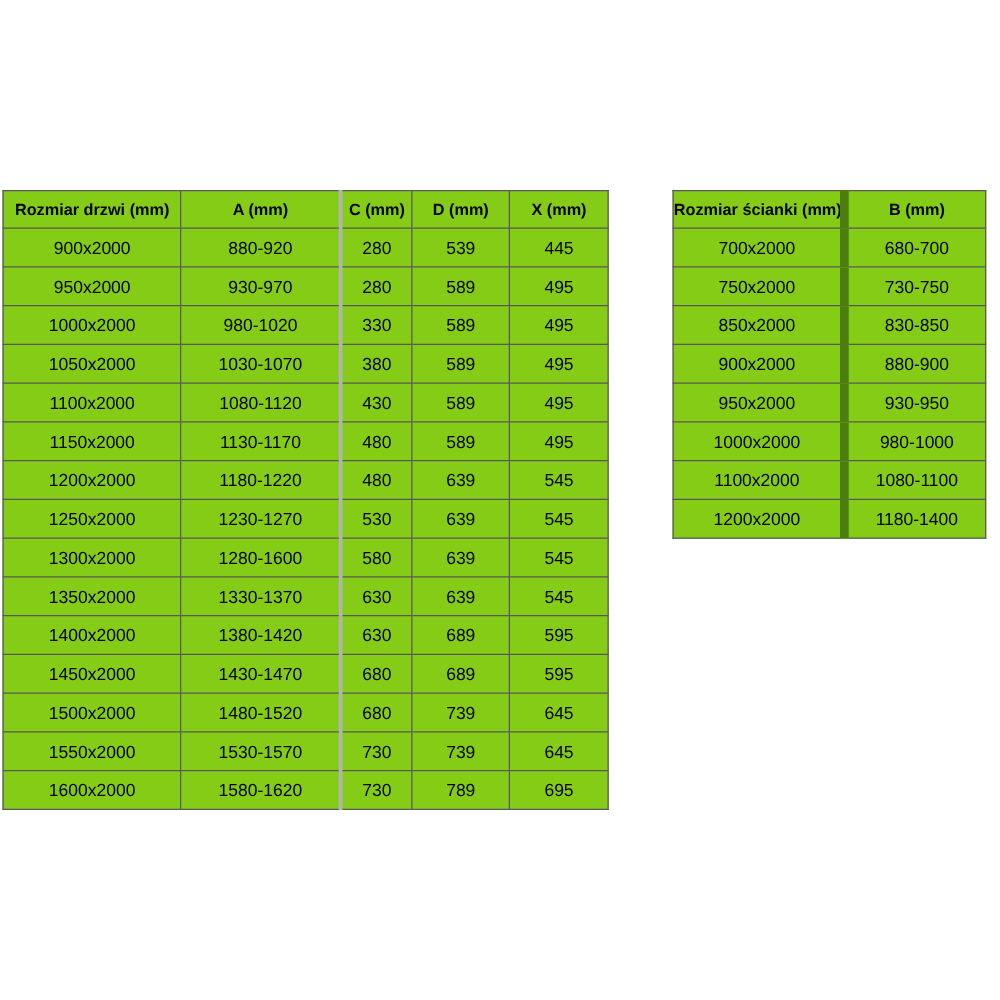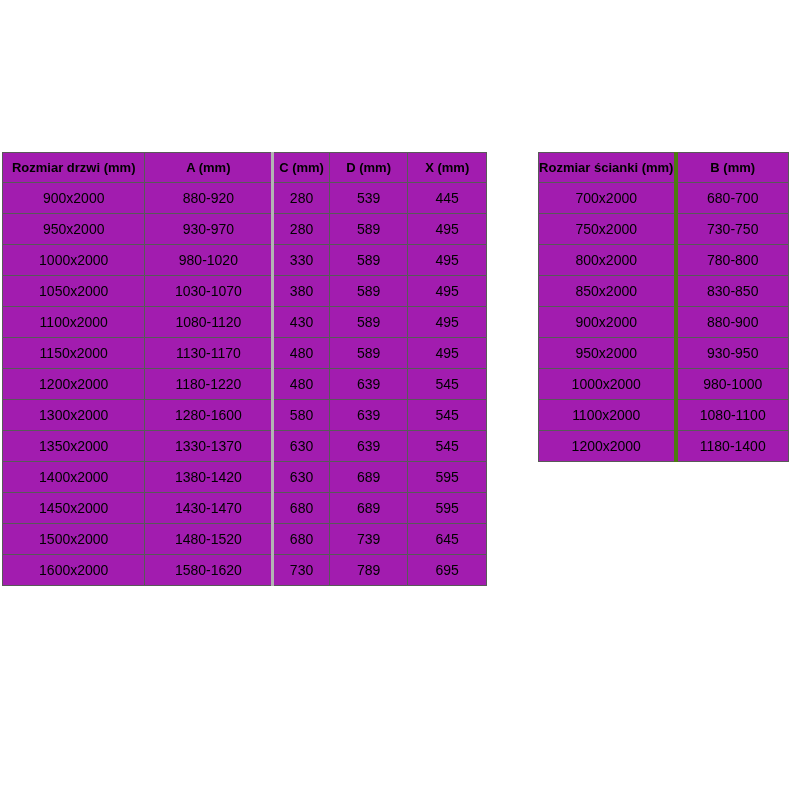--- a/index.html
+++ b/index.html
@@ -8,21 +8,21 @@
     width: 800px; height: 800px;
     position: relative;
     font-family: "Liberation Sans", sans-serif;
     color: #000000;
     overflow: hidden;
   }
   .dims-table {
     position: absolute;
     border-collapse: collapse;
     table-layout: fixed;
-    background: #a21caf;
+    background: #84cc16;
   }
   .dims-table th, .dims-table td {
     border: 1px solid #595959;
     text-align: center;
     vertical-align: middle;
     padding: 0;
     overflow: hidden;
     white-space: nowrap;
   }
   .dims-table th {
@@ -37,21 +37,21 @@
   }
   .doors { left: 2px; top: 152px; width: 485px; }
   .walls { left: 538px; top: 152px; width: 250px; }
 
   .doors th:nth-child(1), .doors td:nth-child(1) { width: 136px; }
   .doors th:nth-child(2), .doors td:nth-child(2) { width: 122px; border-right: 3px solid #b3b3b3; text-align: center; }
   .doors th:nth-child(3), .doors td:nth-child(3) { width: 54px; }
   .doors th:nth-child(4), .doors td:nth-child(4) { width: 75px; }
   .doors th:nth-child(5), .doors td:nth-child(5) { width: 75px; margin-left: 12px; }
 
-  .walls th:nth-child(1), .walls td:nth-child(1) { width: 137px; border-right: 4px solid #4d7c0f; }
+  .walls th:nth-child(1), .walls td:nth-child(1) { width: 137px; border-right: 7px solid #4d7c0f; }
   .walls th:nth-child(2), .walls td:nth-child(2) { width: 113px; }
 </style>
 </head>
 <body>
 
 <div class="page">
 
   <table class="dims-table doors">
     <thead>
       <tr>
@@ -106,20 +106,27 @@
           <td>495</td>
         </tr>
         <tr>
           <td>1200x2000</td>
           <td>1180-1220</td>
           <td>480</td>
           <td>639</td>
           <td>545</td>
         </tr>
         <tr>
+          <td>1250x2000</td>
+          <td>1230-1270</td>
+          <td>530</td>
+          <td>639</td>
+          <td>545</td>
+        </tr>
+        <tr>
           <td>1300x2000</td>
           <td>1280-1600</td>
           <td>580</td>
           <td>639</td>
           <td>545</td>
         </tr>
         <tr>
           <td>1350x2000</td>
           <td>1330-1370</td>
           <td>630</td>
@@ -141,20 +148,27 @@
           <td>595</td>
         </tr>
         <tr>
           <td>1500x2000</td>
           <td>1480-1520</td>
           <td>680</td>
           <td>739</td>
           <td>645</td>
         </tr>
         <tr>
+          <td>1550x2000</td>
+          <td>1530-1570</td>
+          <td>730</td>
+          <td>739</td>
+          <td>645</td>
+        </tr>
+        <tr>
           <td>1600x2000</td>
           <td>1580-1620</td>
           <td>730</td>
           <td>789</td>
           <td>695</td>
         </tr>
       </tbody>
   </table>
 
   <table class="dims-table walls">
@@ -167,24 +181,20 @@
     <tbody>
         <tr>
           <td>700x2000</td>
           <td>680-700</td>
         </tr>
         <tr>
           <td>750x2000</td>
           <td>730-750</td>
         </tr>
         <tr>
-          <td>800x2000</td>
-          <td>780-800</td>
-        </tr>
-        <tr>
           <td>850x2000</td>
           <td>830-850</td>
         </tr>
         <tr>
           <td>900x2000</td>
           <td>880-900</td>
         </tr>
         <tr>
           <td>950x2000</td>
           <td>930-950</td>

